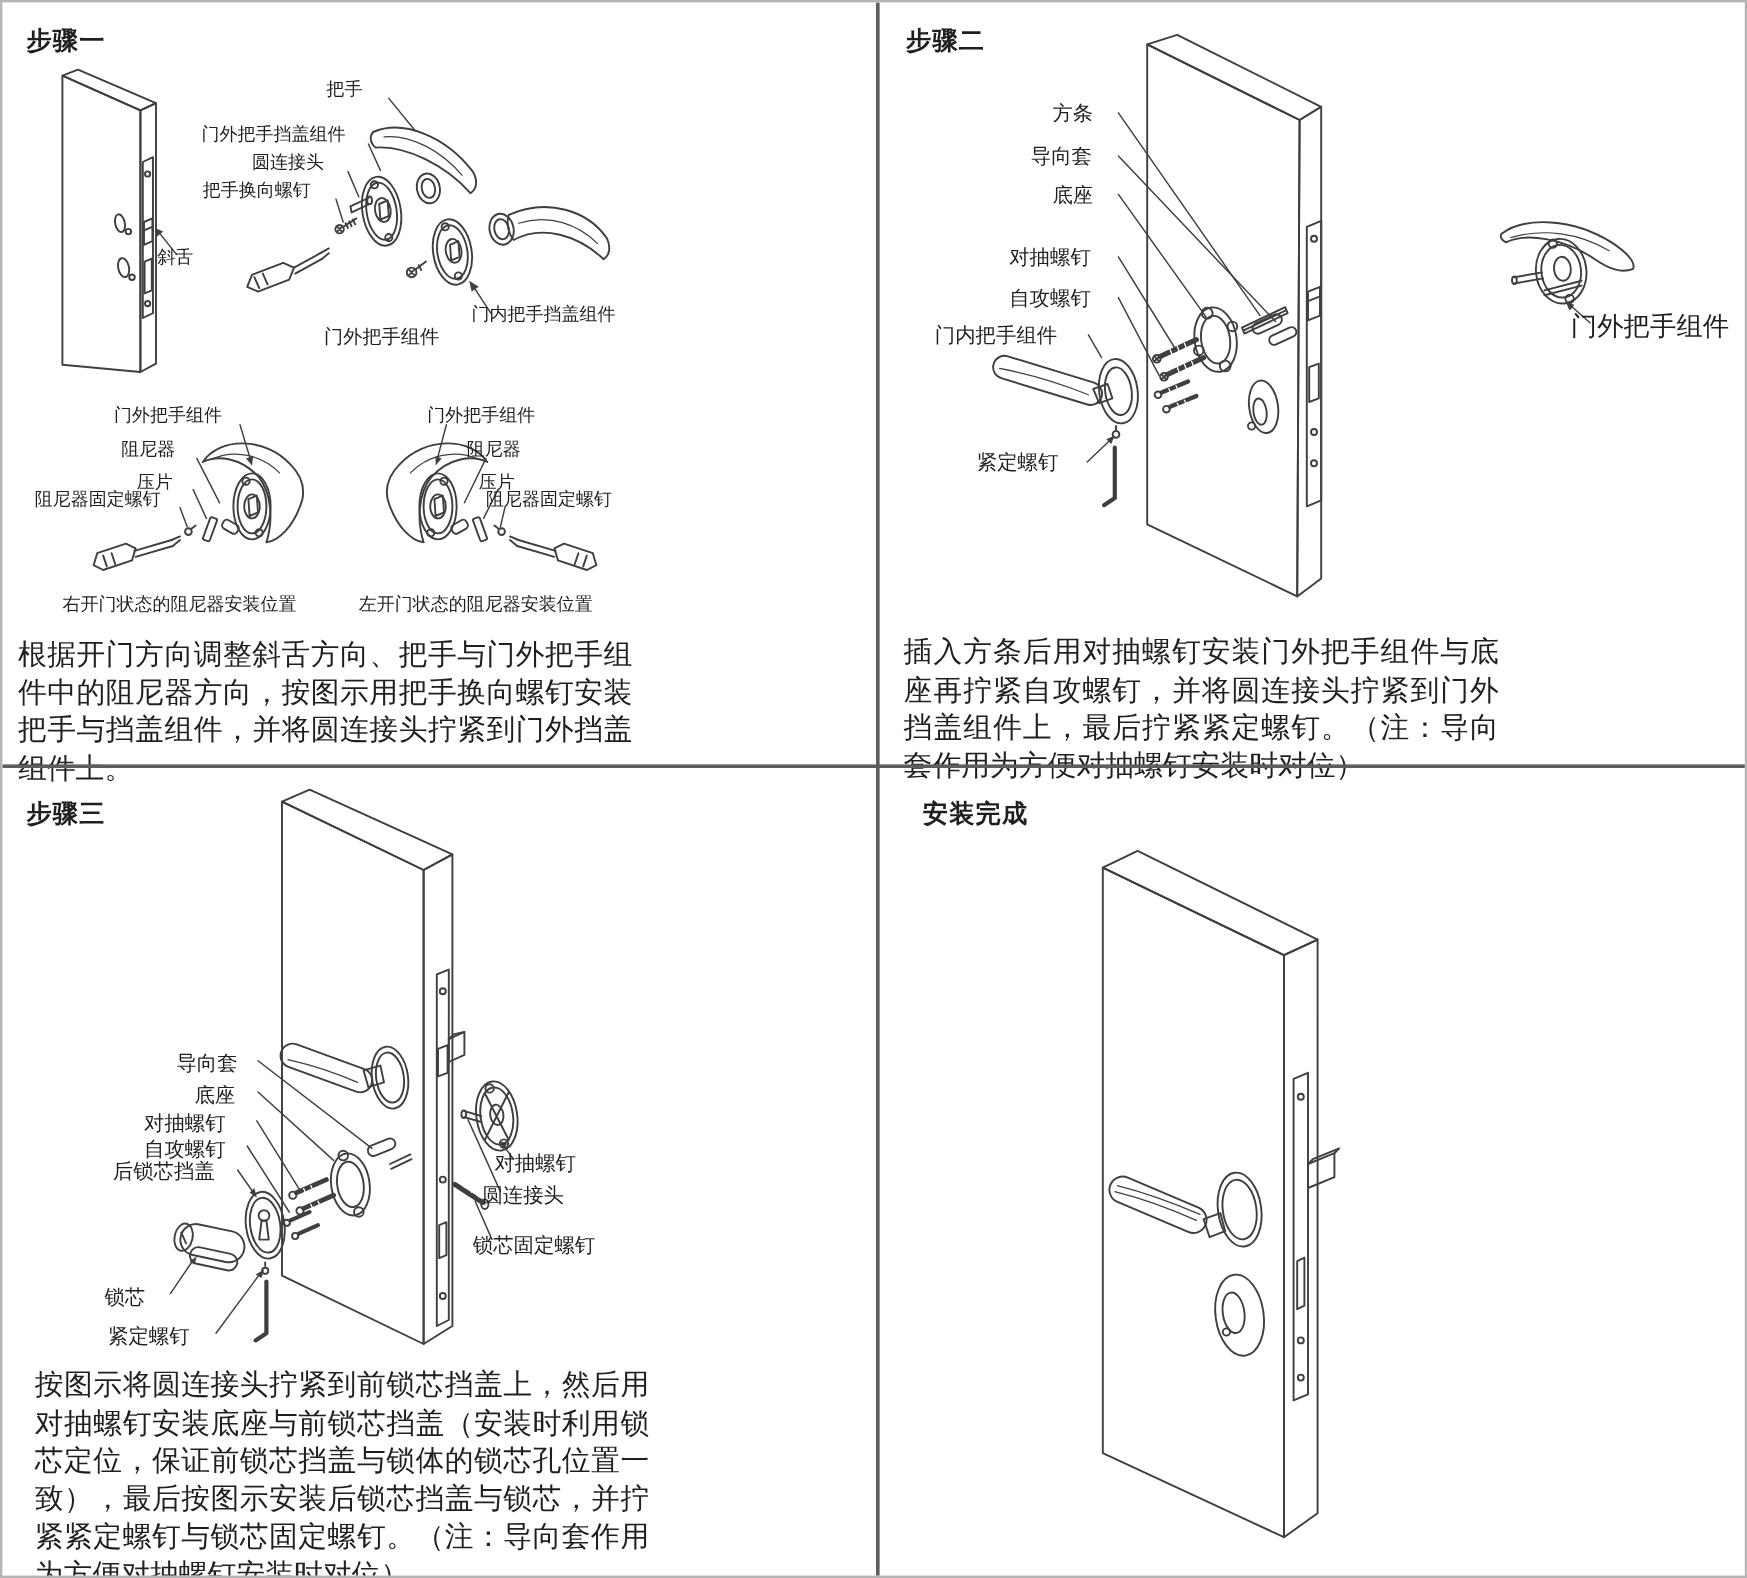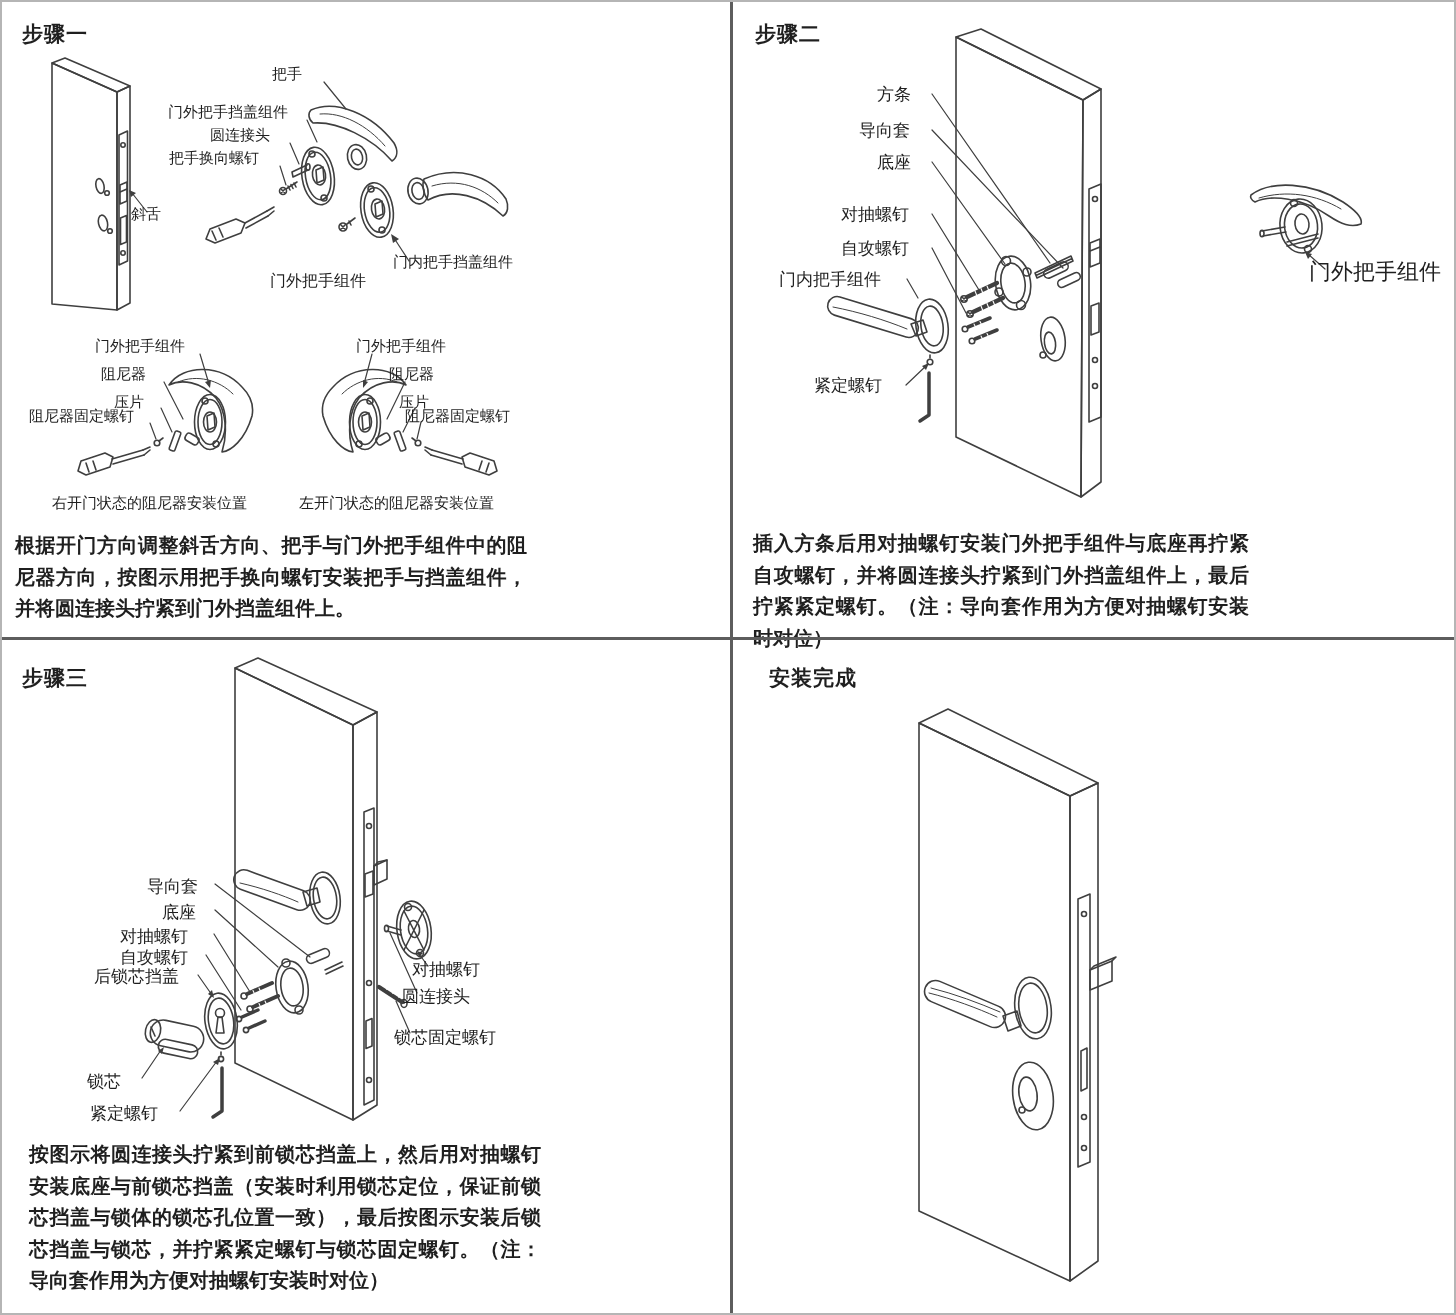--- a/index.html
+++ b/index.html
@@ -15,21 +15,21 @@
   .q2{left:731px;top:0;width:725px;height:635px;}
   .q3{left:0;top:638px;width:728px;height:677px;}
   .q4{left:731px;top:638px;width:725px;height:677px;}
   .art{position:absolute;left:0;top:0;width:100%;height:100%;}
   .title{position:absolute;font-size:21px;font-weight:600;letter-spacing:1px;white-space:nowrap;}
   .lbl{position:absolute;white-space:nowrap;font-weight:500;}
   .q1 .lbl{font-size:15px;}
   .q2 .lbl,.q3 .lbl{font-size:17px;}
   .lbl.big{font-size:22px;}
   .cap{position:absolute;font-size:15px;white-space:nowrap;font-weight:500;}
-  .body-text{position:absolute;font-size:20px;line-height:31.5px;text-align:justify;font-weight:700;}
+  .body-text{position:absolute;font-size:24px;line-height:31.5px;text-align:justify;font-weight:400;}
 </style>
 </head>
 <body>
 
 <div class="page">
 
   <div class="quad q1">
     <svg class="art" viewBox="0 0 728 635">
       <g fill="none" stroke="#3f3f3f" stroke-width="1.6" stroke-linecap="round" stroke-linejoin="round">
         <g>

